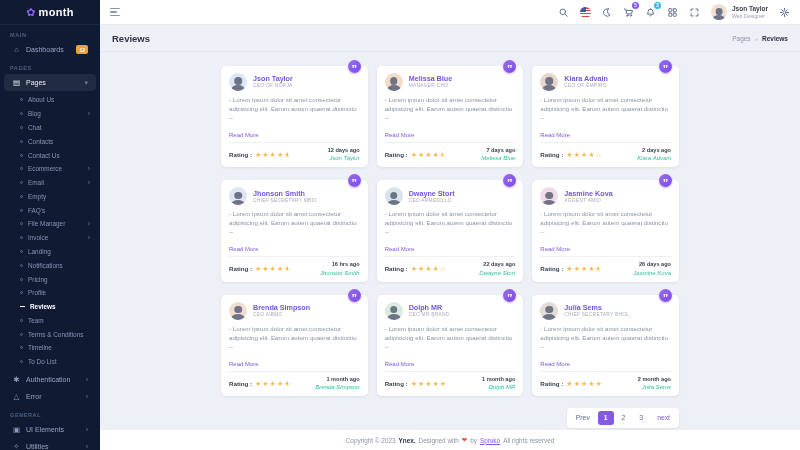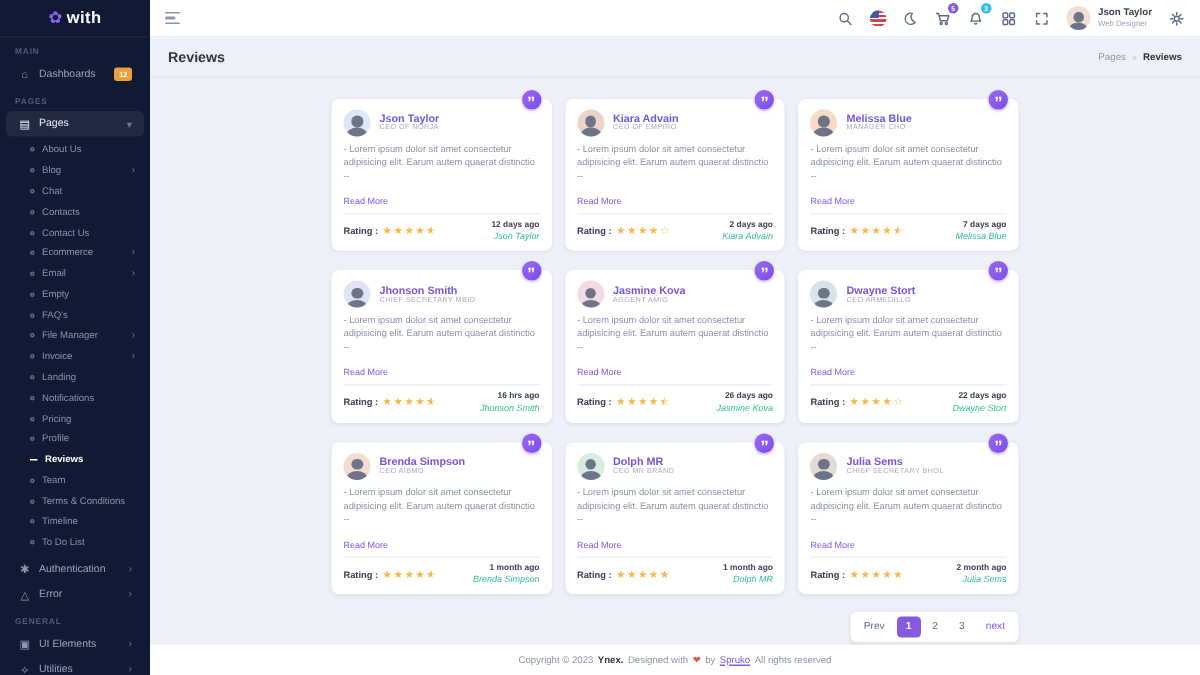--- a/index.html
+++ b/index.html
@@ -83,21 +83,21 @@
   .f-brand{color:#2e3446;font-weight:bold;}
   .f-heart{color:#e6533c;}
   .f-designer{color:#845adf;text-decoration:underline;cursor:pointer;}
 </style>
 </head>
 <body>
 
 <aside class="sidebar">
   <div class="logo-row">
     <span class="logo-flower">✿</span>
-    <span class="logo-text">with</span>
+    <span class="logo-text">month</span>
   </div>
   <div class="cat">MAIN</div>
   <div class="item">
     <span class="i-icon">⌂</span>
     <span class="i-label">Dashboards</span>
     <span class="badge">12</span>
   </div>
   <div class="cat">PAGES</div>
   <div class="item active-parent">
     <span class="i-icon">▤</span>
@@ -331,20 +331,48 @@
       </span>
       <span class="c-meta">
         <div class="c-time">12 days ago</div>
         <div class="c-sign">Json Taylor</div>
       </span>
     </div>
   </div>
         <div class="card">
     <span class="quote"></span>
     <div class="c-head">
+      <span class="avatar" style="background: rgb(246, 220, 200);"></span>
+      <span>
+        <div class="c-name">Melissa Blue</div>
+        <div class="c-role">MANAGER CHO</div>
+      </span>
+    </div>
+    <div class="c-body">- Lorem ipsum dolor sit amet consectetur adipisicing elit. Earum autem quaerat distinctio --</div>
+    <a class="c-more">Read More</a>
+    <div class="c-foot">
+      <span class="c-rating">
+        <span class="c-rlabel">Rating :</span>
+        <span class="stars">
+                <span class="st">★</span>
+                <span class="st">★</span>
+                <span class="st">★</span>
+                <span class="st">★</span>
+                <span class="st h"><span class="b">☆</span><span class="t">★</span></span>
+              </span>
+      </span>
+      <span class="c-meta">
+        <div class="c-time">7 days ago</div>
+        <div class="c-sign">Melissa Blue</div>
+      </span>
+    </div>
+  </div>
+        <div class="card">
+    <span class="quote"></span>
+    <div class="c-head">
       <span class="avatar" style="background: rgb(234, 214, 201);"></span>
       <span>
         <div class="c-name">Kiara Advain</div>
         <div class="c-role">CEO OF EMPIRO</div>
       </span>
     </div>
     <div class="c-body">- Lorem ipsum dolor sit amet consectetur adipisicing elit. Earum autem quaerat distinctio --</div>
     <a class="c-more">Read More</a>
     <div class="c-foot">
       <span class="c-rating">
@@ -359,48 +387,20 @@
       </span>
       <span class="c-meta">
         <div class="c-time">2 days ago</div>
         <div class="c-sign">Kiara Advain</div>
       </span>
     </div>
   </div>
         <div class="card">
     <span class="quote"></span>
     <div class="c-head">
-      <span class="avatar" style="background: rgb(246, 220, 200);"></span>
-      <span>
-        <div class="c-name">Melissa Blue</div>
-        <div class="c-role">MANAGER CHO</div>
-      </span>
-    </div>
-    <div class="c-body">- Lorem ipsum dolor sit amet consectetur adipisicing elit. Earum autem quaerat distinctio --</div>
-    <a class="c-more">Read More</a>
-    <div class="c-foot">
-      <span class="c-rating">
-        <span class="c-rlabel">Rating :</span>
-        <span class="stars">
-                <span class="st">★</span>
-                <span class="st">★</span>
-                <span class="st">★</span>
-                <span class="st">★</span>
-                <span class="st h"><span class="b">☆</span><span class="t">★</span></span>
-              </span>
-      </span>
-      <span class="c-meta">
-        <div class="c-time">7 days ago</div>
-        <div class="c-sign">Melissa Blue</div>
-      </span>
-    </div>
-  </div>
-        <div class="card">
-    <span class="quote"></span>
-    <div class="c-head">
       <span class="avatar" style="background: rgb(223, 229, 242);"></span>
       <span>
         <div class="c-name">Jhonson Smith</div>
         <div class="c-role">CHIEF SECRETARY MBIO</div>
       </span>
     </div>
     <div class="c-body">- Lorem ipsum dolor sit amet consectetur adipisicing elit. Earum autem quaerat distinctio --</div>
     <a class="c-more">Read More</a>
     <div class="c-foot">
       <span class="c-rating">
@@ -415,20 +415,48 @@
       </span>
       <span class="c-meta">
         <div class="c-time">16 hrs ago</div>
         <div class="c-sign">Jhonson Smith</div>
       </span>
     </div>
   </div>
         <div class="card">
     <span class="quote"></span>
     <div class="c-head">
+      <span class="avatar" style="background: rgb(217, 228, 234);"></span>
+      <span>
+        <div class="c-name">Dwayne Stort</div>
+        <div class="c-role">CEO ARMEDILLO</div>
+      </span>
+    </div>
+    <div class="c-body">- Lorem ipsum dolor sit amet consectetur adipisicing elit. Earum autem quaerat distinctio --</div>
+    <a class="c-more">Read More</a>
+    <div class="c-foot">
+      <span class="c-rating">
+        <span class="c-rlabel">Rating :</span>
+        <span class="stars">
+                <span class="st">★</span>
+                <span class="st">★</span>
+                <span class="st">★</span>
+                <span class="st">★</span>
+                <span class="st">☆</span>
+              </span>
+      </span>
+      <span class="c-meta">
+        <div class="c-time">22 days ago</div>
+        <div class="c-sign">Dwayne Stort</div>
+      </span>
+    </div>
+  </div>
+        <div class="card">
+    <span class="quote"></span>
+    <div class="c-head">
       <span class="avatar" style="background: rgb(242, 218, 230);"></span>
       <span>
         <div class="c-name">Jasmine Kova</div>
         <div class="c-role">AGGENT AMIO</div>
       </span>
     </div>
     <div class="c-body">- Lorem ipsum dolor sit amet consectetur adipisicing elit. Earum autem quaerat distinctio --</div>
     <a class="c-more">Read More</a>
     <div class="c-foot">
       <span class="c-rating">
@@ -437,48 +465,20 @@
                 <span class="st">★</span>
                 <span class="st">★</span>
                 <span class="st">★</span>
                 <span class="st">★</span>
                 <span class="st h"><span class="b">☆</span><span class="t">★</span></span>
               </span>
       </span>
       <span class="c-meta">
         <div class="c-time">26 days ago</div>
         <div class="c-sign">Jasmine Kova</div>
-      </span>
-    </div>
-  </div>
-        <div class="card">
-    <span class="quote"></span>
-    <div class="c-head">
-      <span class="avatar" style="background: rgb(217, 228, 234);"></span>
-      <span>
-        <div class="c-name">Dwayne Stort</div>
-        <div class="c-role">CEO ARMEDILLO</div>
-      </span>
-    </div>
-    <div class="c-body">- Lorem ipsum dolor sit amet consectetur adipisicing elit. Earum autem quaerat distinctio --</div>
-    <a class="c-more">Read More</a>
-    <div class="c-foot">
-      <span class="c-rating">
-        <span class="c-rlabel">Rating :</span>
-        <span class="stars">
-                <span class="st">★</span>
-                <span class="st">★</span>
-                <span class="st">★</span>
-                <span class="st">★</span>
-                <span class="st">☆</span>
-              </span>
-      </span>
-      <span class="c-meta">
-        <div class="c-time">22 days ago</div>
-        <div class="c-sign">Dwayne Stort</div>
       </span>
     </div>
   </div>
         <div class="card">
     <span class="quote"></span>
     <div class="c-head">
       <span class="avatar" style="background: rgb(243, 221, 208);"></span>
       <span>
         <div class="c-name">Brenda Simpson</div>
         <div class="c-role">CEO AIBMO</div>

